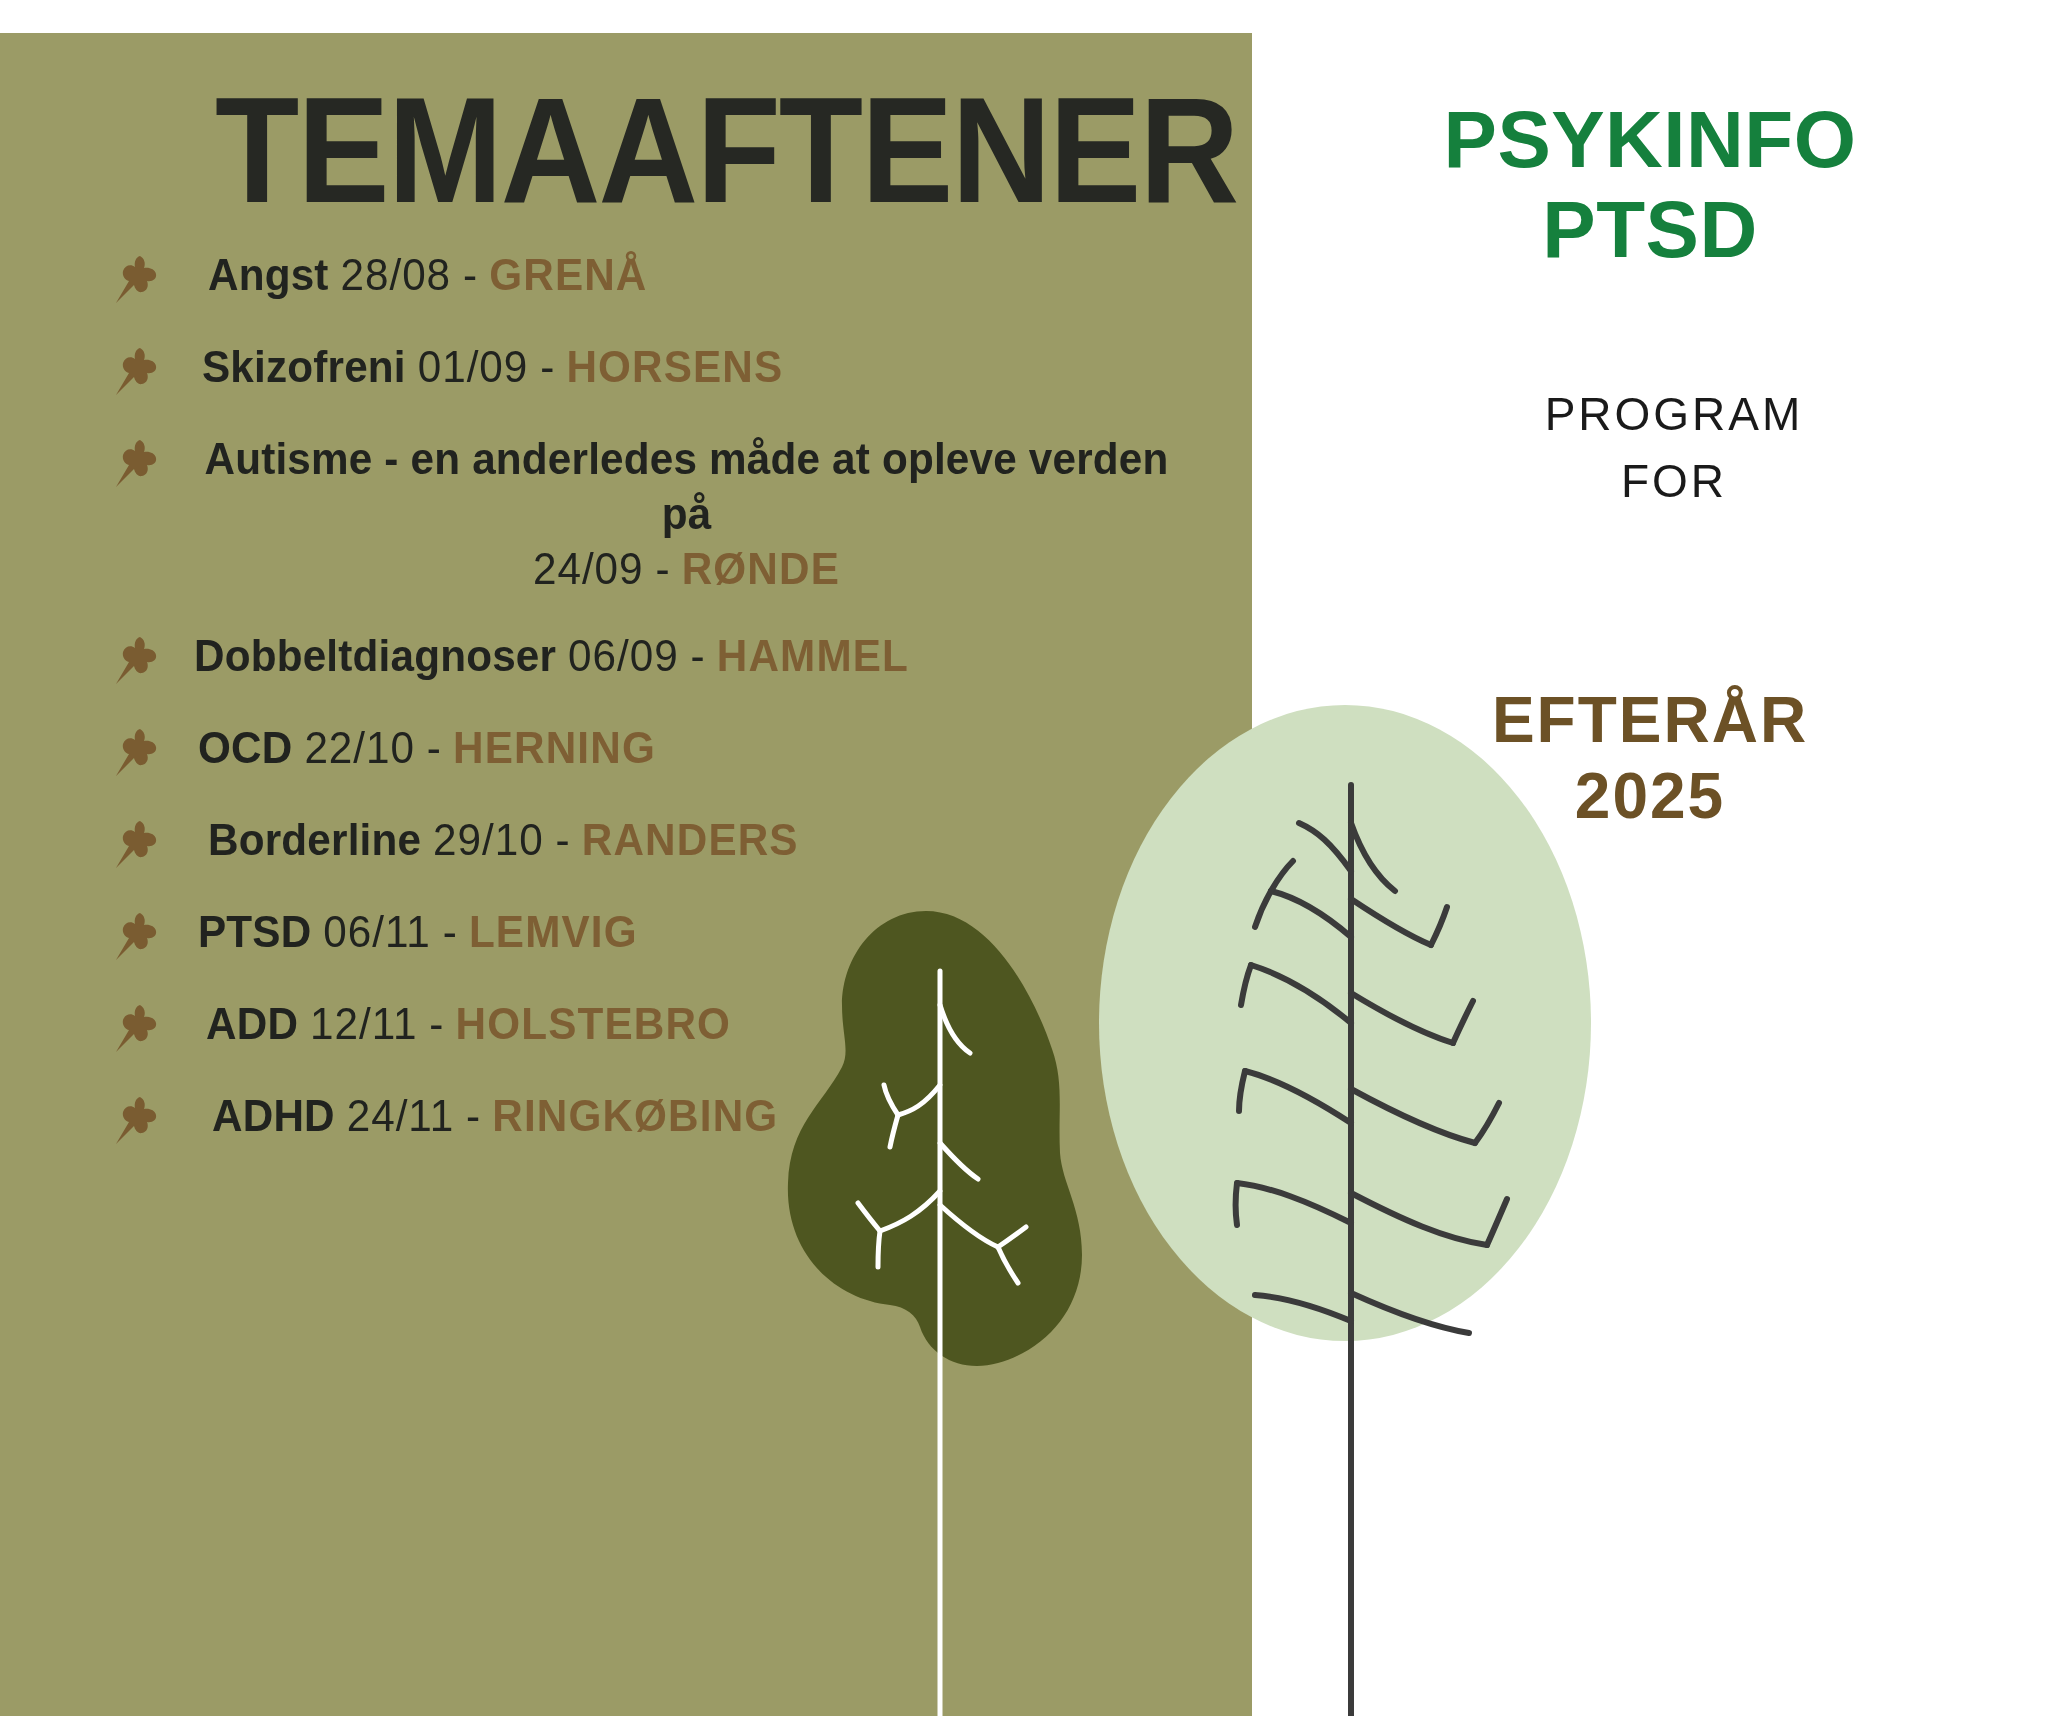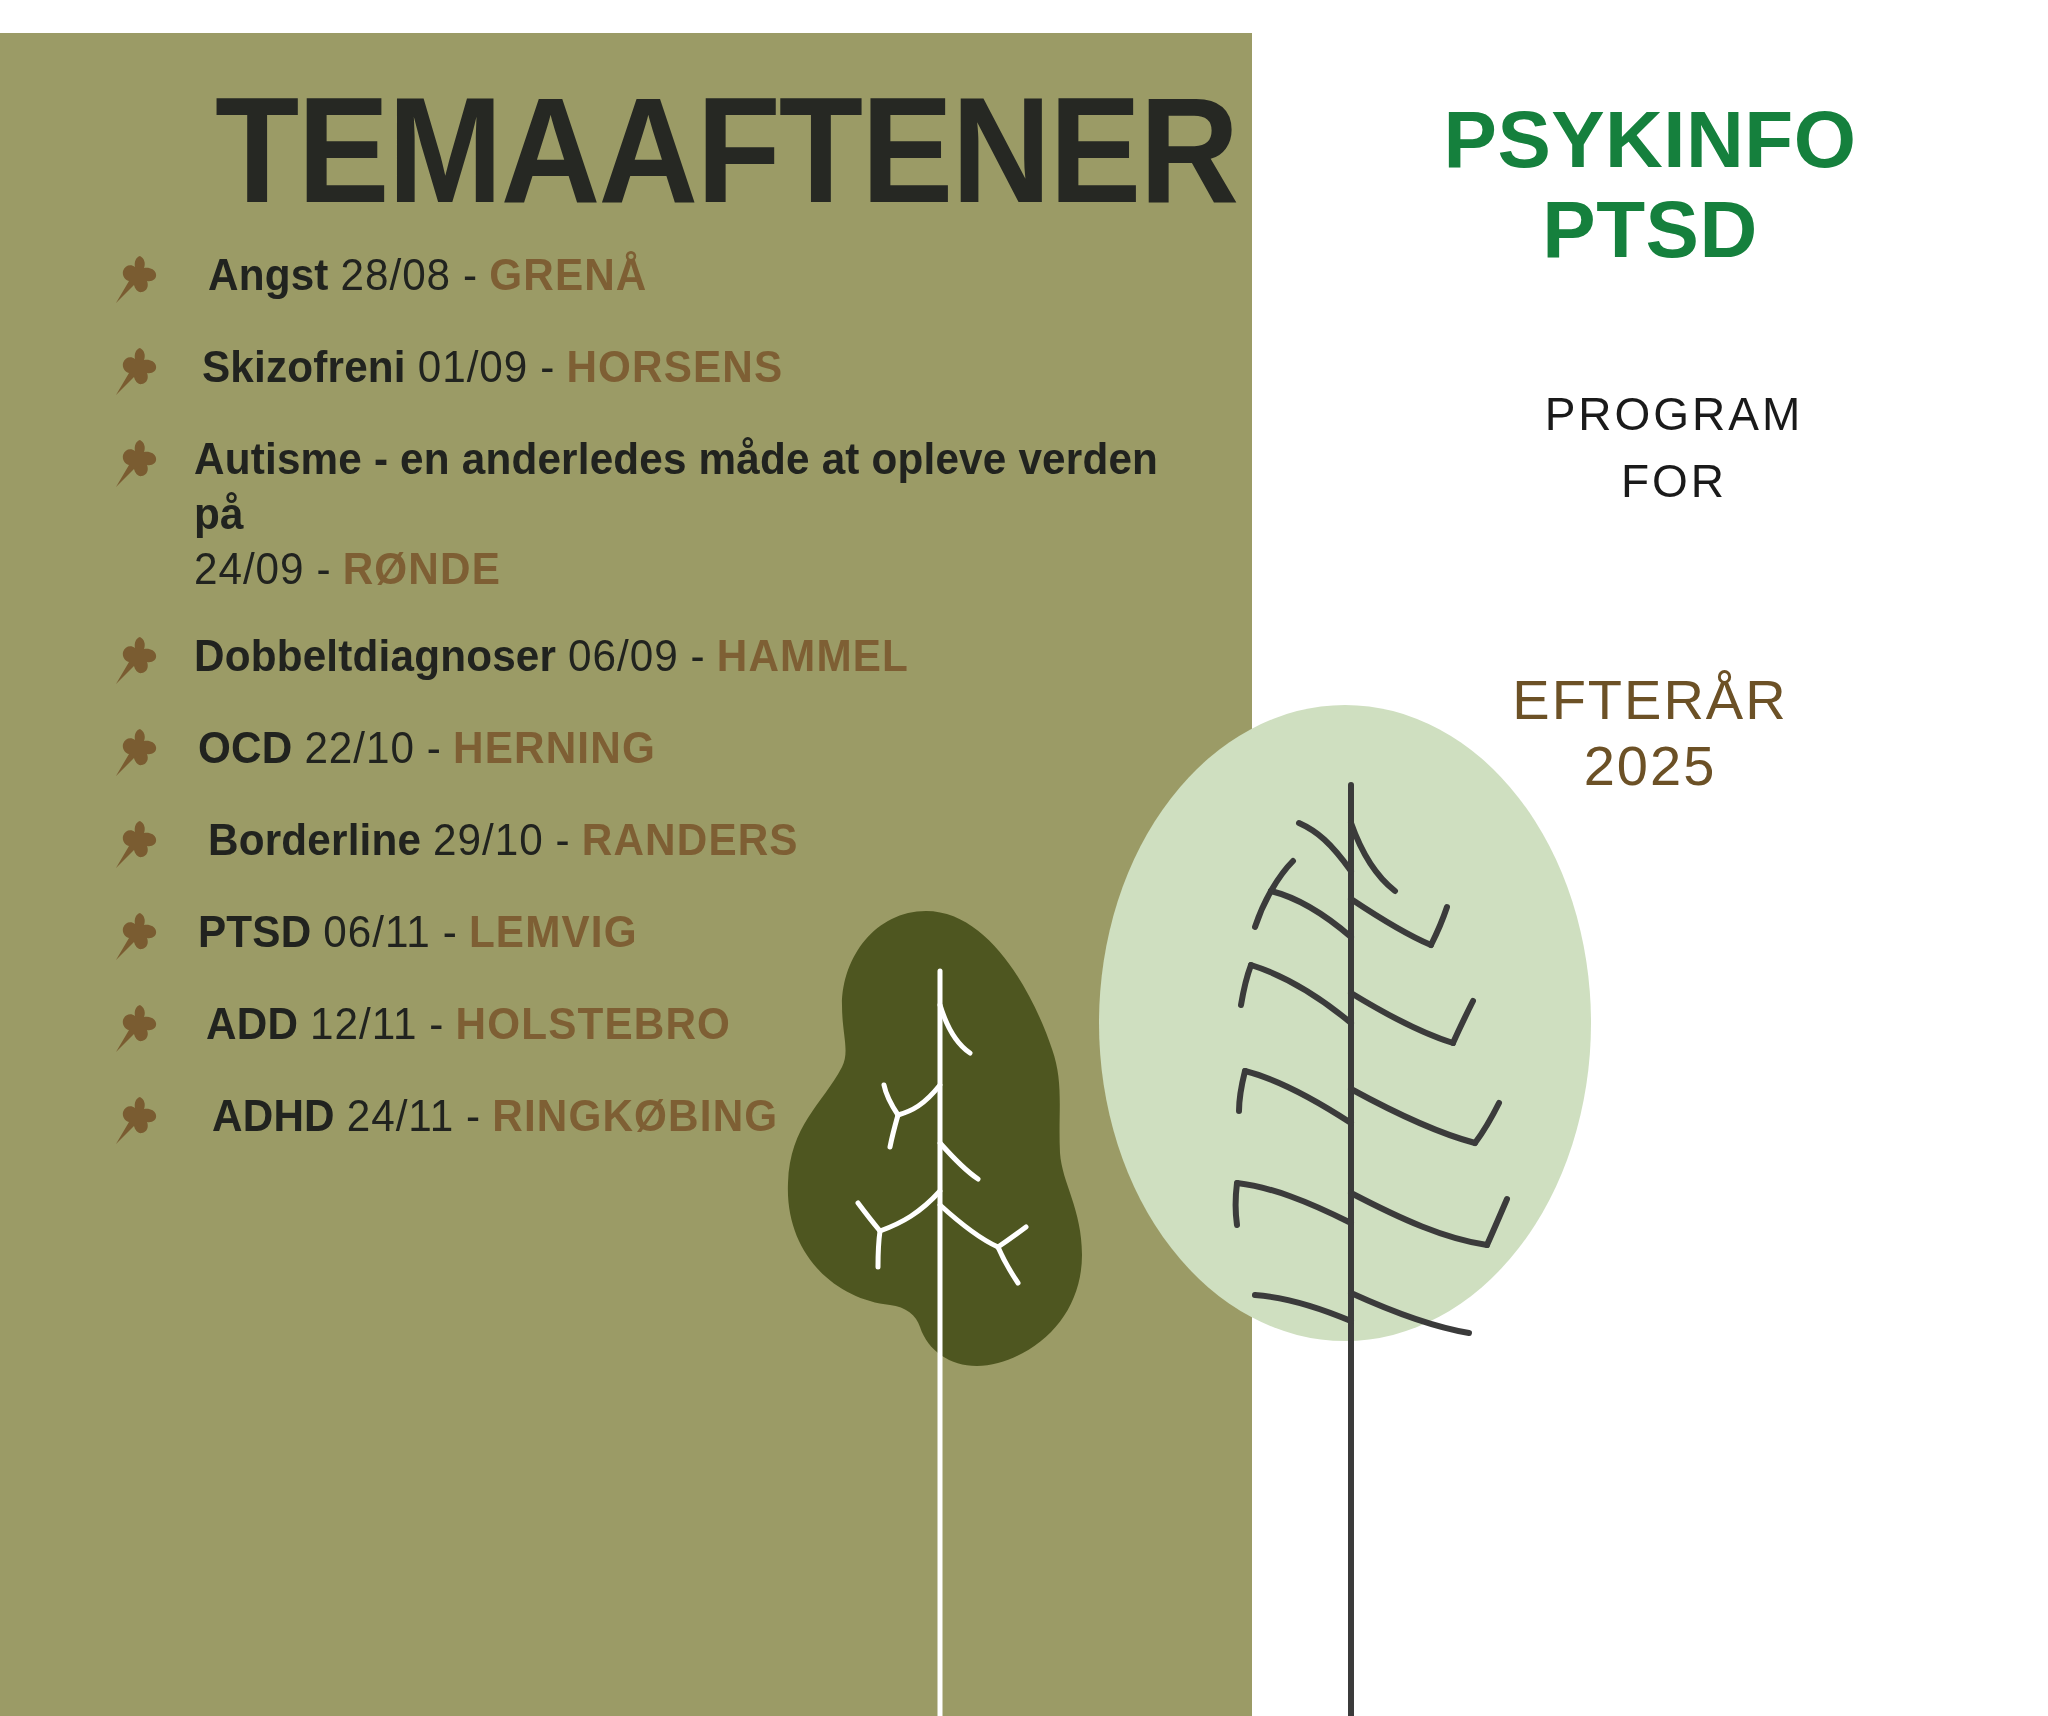--- a/index.html
+++ b/index.html
@@ -53,20 +53,21 @@
     left: 110px;
     top: 214px;
     width: 1110px;
   }
   .event-row {
     position: relative;
     display: flex;
     align-items: flex-start;
     margin-bottom: 32px;
     min-height: 56px;
+    text-align: center;
   }
   .pin-icon {
     flex: 0 0 auto;
     width: 52px;
     height: 54px;
     margin-right: 32px;
     margin-top: 6px;
   }
   .pin-icon svg { display:block; width: 52px; height: 54px; }
 
@@ -128,26 +129,26 @@
     line-height: 1.45;
     font-weight: 400;
     color: #1a1a1a;
     letter-spacing: 3px;
     padding-left: 24px;
   }
   .program-for span { display:block; }
 
   .season {
     position: absolute;
-    left: 0; top: 634px;
+    left: 0; top: 650px;
     width: 796px;
     text-align: center;
     font-family: "Liberation Sans Narrow", "Liberation Sans", sans-serif;
-    font-weight: 400;
-    font-size: 56px;
+    font-weight: 700;
+    font-size: 64px;
     line-height: 1.18;
     color: #6c5126;
     letter-spacing: 2px;
   }
   .season span { display:block; }
 
   
   .tree-dark {
     position: absolute;
     left: 730px;

